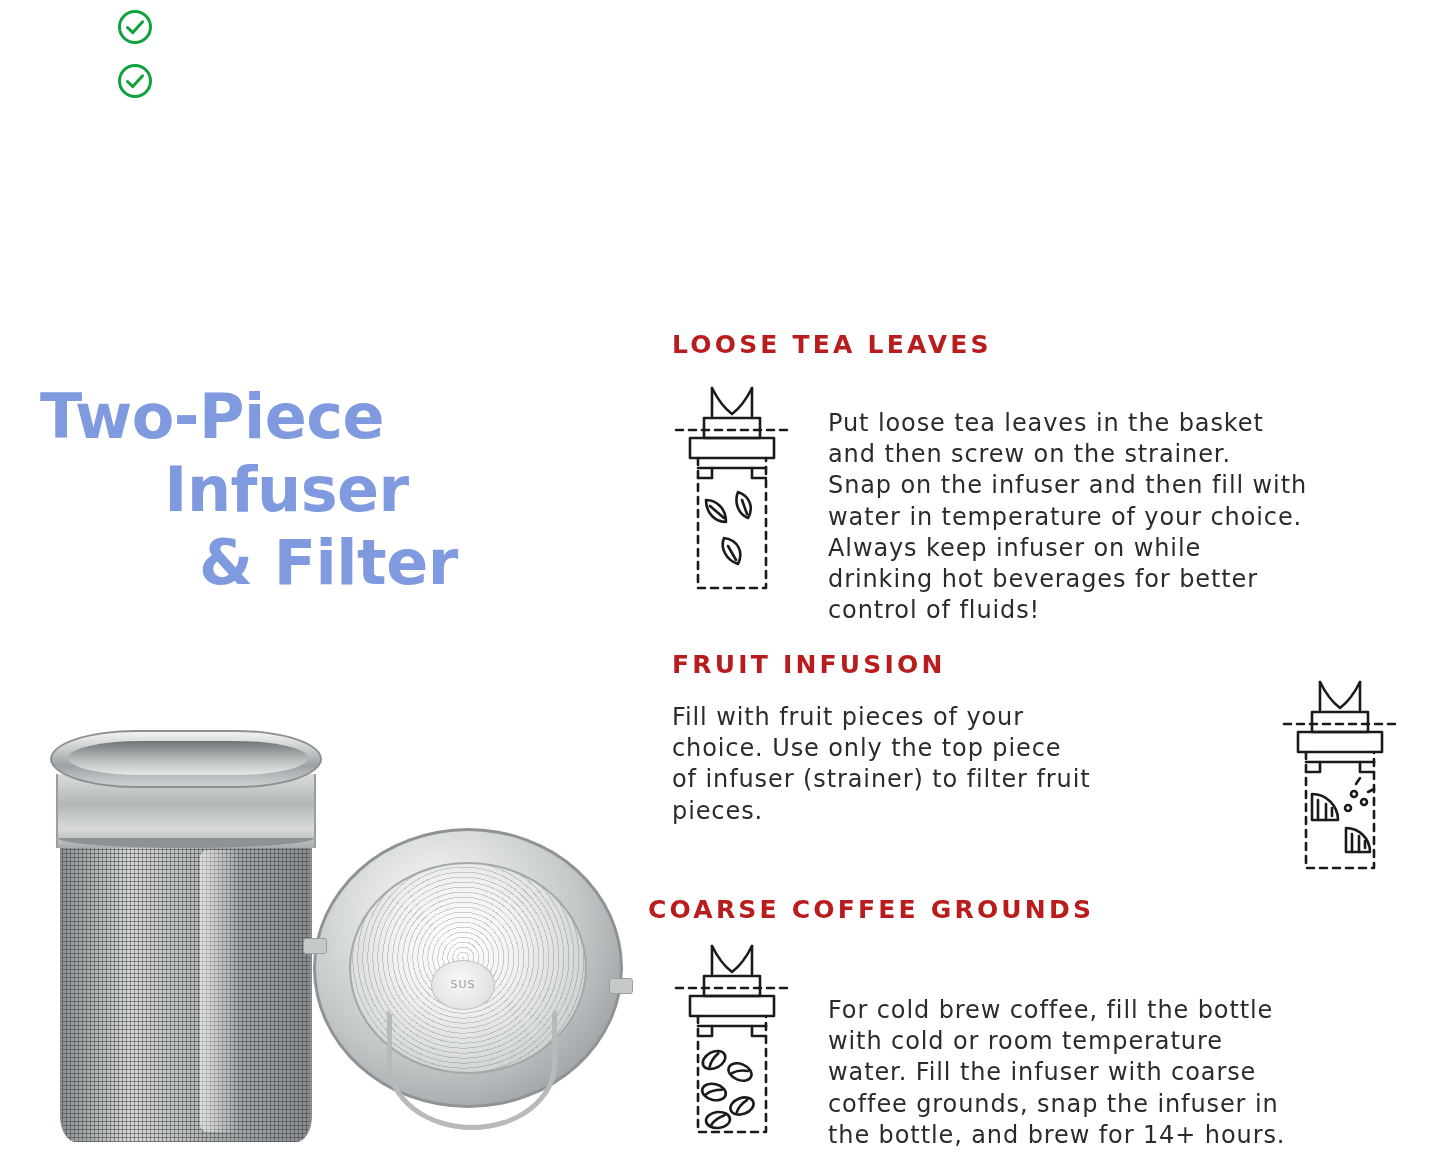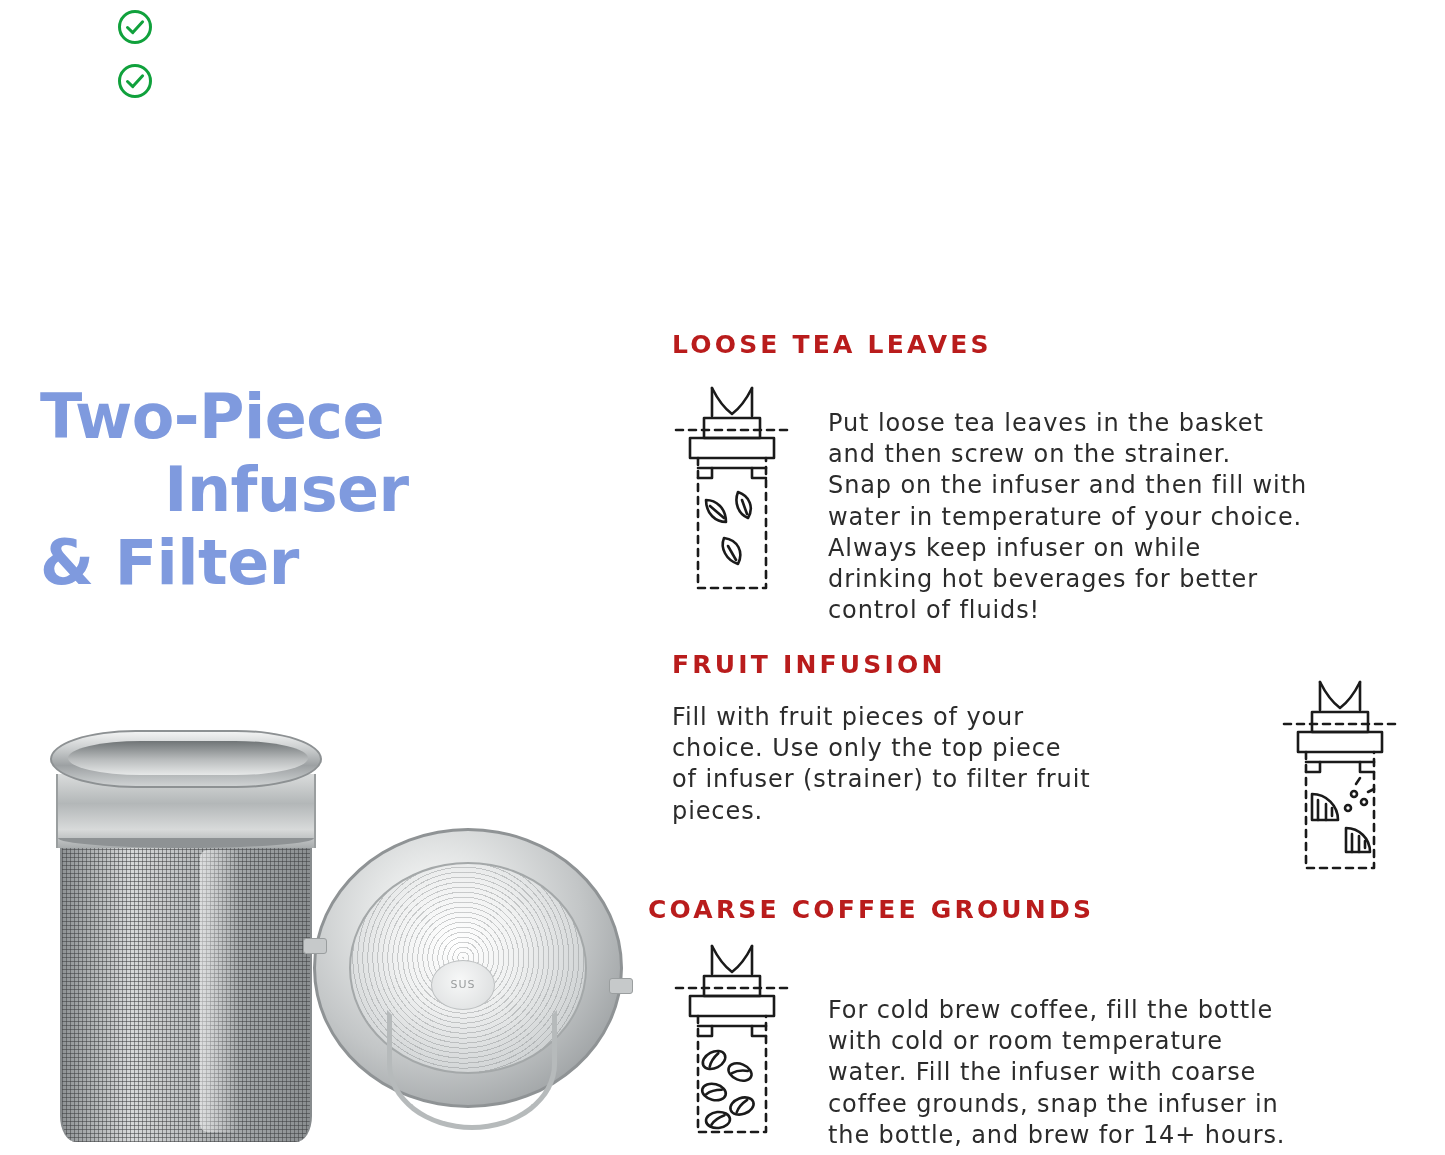--- a/index.html
+++ b/index.html
@@ -55,21 +55,21 @@
     color: #7f9ade;
     font-family: "DejaVu Sans", sans-serif;
     font-weight: bold;
     font-size: 62px;
     line-height: 1.18;
     letter-spacing: -0.5px;
     margin-top: 8px;
   }
   .headline .line1 { display: block; text-align: left; padding-left: 0px; }
   .headline .line2 { display: block; text-align: center; padding-right: 92px; }
-  .headline .line3 { display: block; text-align: left; padding-right: 8px; }
+  .headline .line3 { display: block; text-align: center; padding-right: 8px; }
 
   
   .photo {
     position: absolute;
     left: 8px;
     top: 700px;
     width: 640px;
     height: 455px;
     overflow: hidden;
   }

